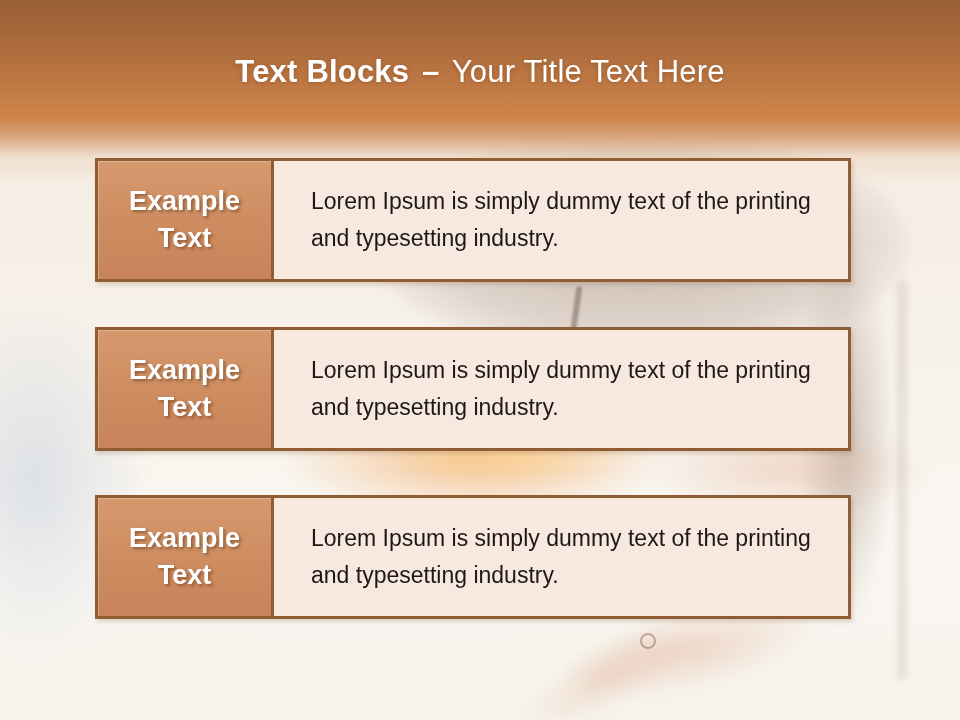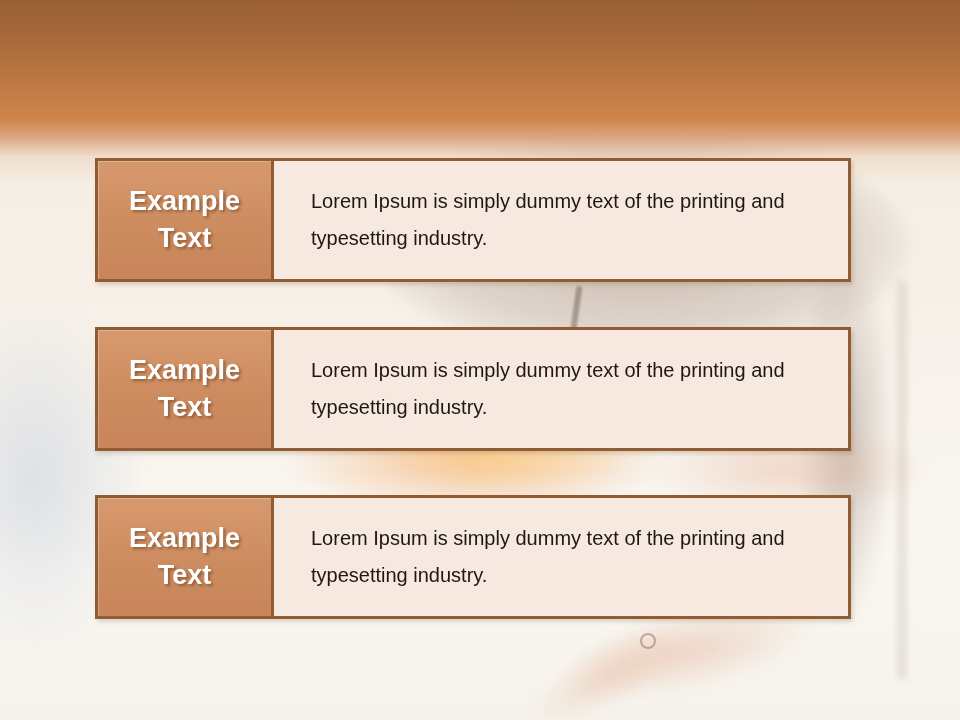--- a/index.html
+++ b/index.html
@@ -56,21 +56,21 @@
     box-sizing:border-box;border:3px solid var(--block-border,#8f5c33);
     background:var(--panel-fill,#f7e9e0);box-shadow:2px 3px 4px rgba(125,85,50,.22)}
   .b1{top:158px}.b2{top:327px}.b3{top:495px}
   .label{width:176px;box-sizing:border-box;border-right:3px solid var(--block-border,#8f5c33);
     background:linear-gradient(180deg,#d6996d 0%,var(--label-fill,#cd8c60) 55%,#c8845a 100%);
     box-shadow:inset 1px 1px 0 rgba(255,255,255,.25);
     display:flex;align-items:center;justify-content:center;text-align:center;padding:0 8px;
     color:var(--label-text,#fff);font-size:27px;font-weight:700;line-height:37px;
     text-shadow:2px 2px 3px rgba(97,55,22,.55)}
   .body{flex:1;display:flex;align-items:center;padding:10px 16px 10px 37px;
-    font-size:20px;line-height:37px;color:var(--body-text,#1d1814)}
+    font-size:23px;line-height:37px;color:var(--body-text,#1d1814)}
 </style>
 </head>
 <body>
 
 <div class="slide">
 
   <div class="photo">
     <div class="blob hair-main"></div>
     <div class="blob hair-right"></div>
     <div class="blob necklace"></div>
@@ -79,20 +79,25 @@
     <div class="blob arm"></div>
     <div class="blob jeans"></div>
     <div class="blob hand"></div>
     <div class="blob fingers"></div>
     <div class="blob ring"></div>
     <div class="blob crease"></div>
   </div>
 
   <div class="header"></div>
 
+  <h1 class="title">
+    <span class="emph">Text Blocks</span>
+    <span class="sep">–</span>
+    <span class="rest">Your Title Text Here</span>
+  </h1>
 
   <div class="block b1">
     <div class="label">Example Text</div>
     <div class="body">Lorem Ipsum is simply dummy text of the printing and typesetting industry.</div>
   </div>
 
   <div class="block b2">
     <div class="label">Example Text</div>
     <div class="body">Lorem Ipsum is simply dummy text of the printing and typesetting industry.</div>
   </div>

